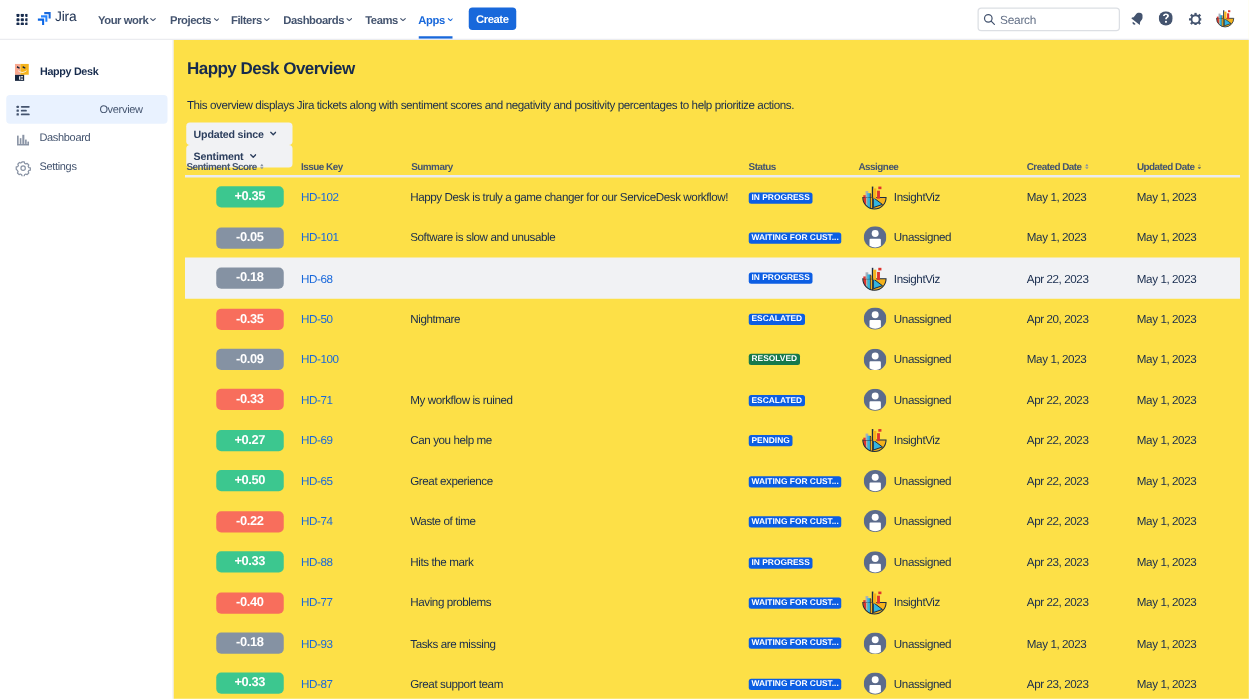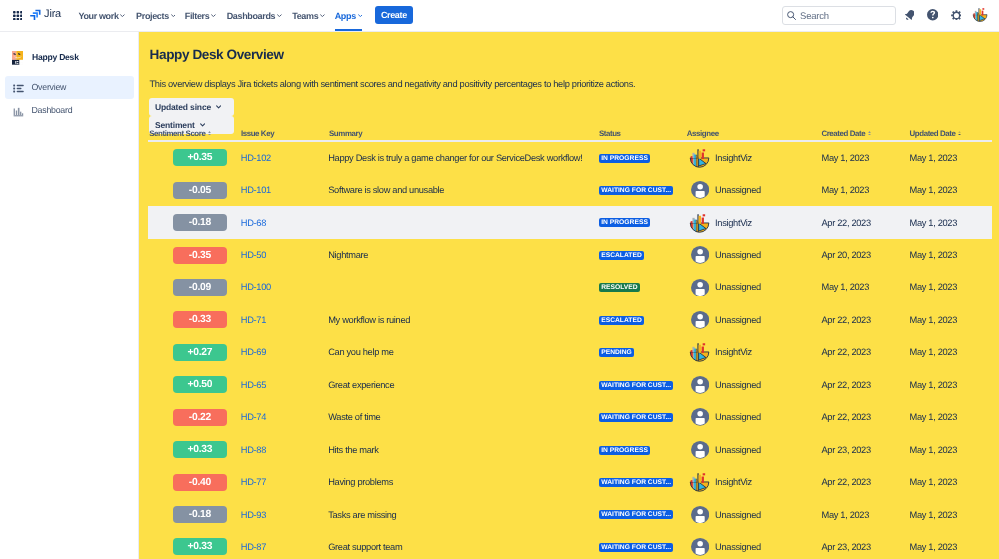--- a/index.html
+++ b/index.html
@@ -72,21 +72,21 @@
     background: #ebecf0;
   }
   #project-header { position: absolute; left: 11.6px; top: 18.9px; display: flex; align-items: center; cursor: pointer; }
   #project-avatar { width: 11.8px; height: 13.7px; display: block; }
   #project-name { font-size: 8.6px; font-weight: 700; color: #172b4d; margin-left: 8.6px; letter-spacing: -0.25px; line-height: 13.7px; }
   #side-items { position: absolute; left: 5px; top: 44px; width: 129px; }
   .side-item {
     display: flex; align-items: center; height: 23px;
     border-radius: 3px; padding-left: 6.5px; cursor: pointer;
   }
-  .side-item.active { background: #e9f2ff; }
+  .side-item.active { background: #e9f2ff; gap: 48px; }
   .side-icon { width: 13px; height: 13px; display: block; flex: 0 0 13px; position: relative; top: 1px; }
   .side-label { font-size: 8.8px; color: #44546f; margin-left: 7.0px; letter-spacing: -0.25px; line-height: 13px; }
   .side-item.active .side-label { color: #44546f; }
 
   
   #main { position: absolute; left: 139px; top: 32px; width: 860px; height: 527px; background: #fde047; }
   #page-title { position: absolute; left: 10.6px; top: 15.5px; font-size: 13.6px; font-weight: 700; color: #172b4d; line-height: 14px; letter-spacing: -0.42px; }
   #page-desc { position: absolute; left: 10.5px; top: 47px; font-size: 9.3px; color: #172b4d; line-height: 11px; letter-spacing: -0.33px; white-space: nowrap; }
   #filters { position: absolute; left: 9.9px; top: 65.9px; display: flex; flex-direction: column; }
   .filter-btn {
@@ -323,20 +323,31 @@
 <rect x="2.0" y="12.5" width="11.8" height="1.5"></rect>
 <rect x="2.0" y="4.3" width="1.6" height="8.2"></rect>
 <rect x="4.7" y="6.8" width="1.6" height="5.7"></rect>
 <rect x="7.2" y="3.5" width="2.0" height="9.0"></rect>
 <rect x="9.9" y="8.2" width="1.6" height="4.3"></rect>
 <rect x="12.2" y="10.2" width="1.6" height="2.3"></rect>
 </g>
           </svg>
         </span>
         <span class="side-label">Dashboard</span>
+      </div>
+    <div class="side-item">
+        <span class="side-icon">
+          <svg width="13" height="13" viewBox="0 0 16 16" aria-hidden="true">
+            <g fill="none" stroke="#8993a4" stroke-width="1.2" stroke-linejoin="round">
+              <path d="M6.85 1.75h2.3l.23 1.42 1.25.72 1.32-.6 1.63 1.63-.6 1.32.72 1.25 1.42.23v2.3l-1.42.23-.72 1.25.6 1.32-1.63 1.63-1.32-.6-1.25.72-.23 1.42h-2.3l-.23-1.42-1.25-.72-1.32.6-1.63-1.63.6-1.32-.72-1.25L1.2 9.15v-2.3l1.42-.23.72-1.25-.6-1.32 1.63-1.63 1.32.6 1.25-.72z"></path>
+              <circle cx="8" cy="8" r="2.15"></circle>
+            </g>
+          </svg>
+        </span>
+        <span class="side-label">Settings</span>
       </div>
   </div>
 </div>
 <div id="sidebar-border"></div>
 
 <div id="main">
   <div id="page-title">Happy Desk Overview</div>
   <div id="page-desc">This overview displays Jira tickets along with sentiment scores and negativity and positivity percentages to help prioritize actions.</div>
   <div id="filters">
     <div class="filter-btn">

